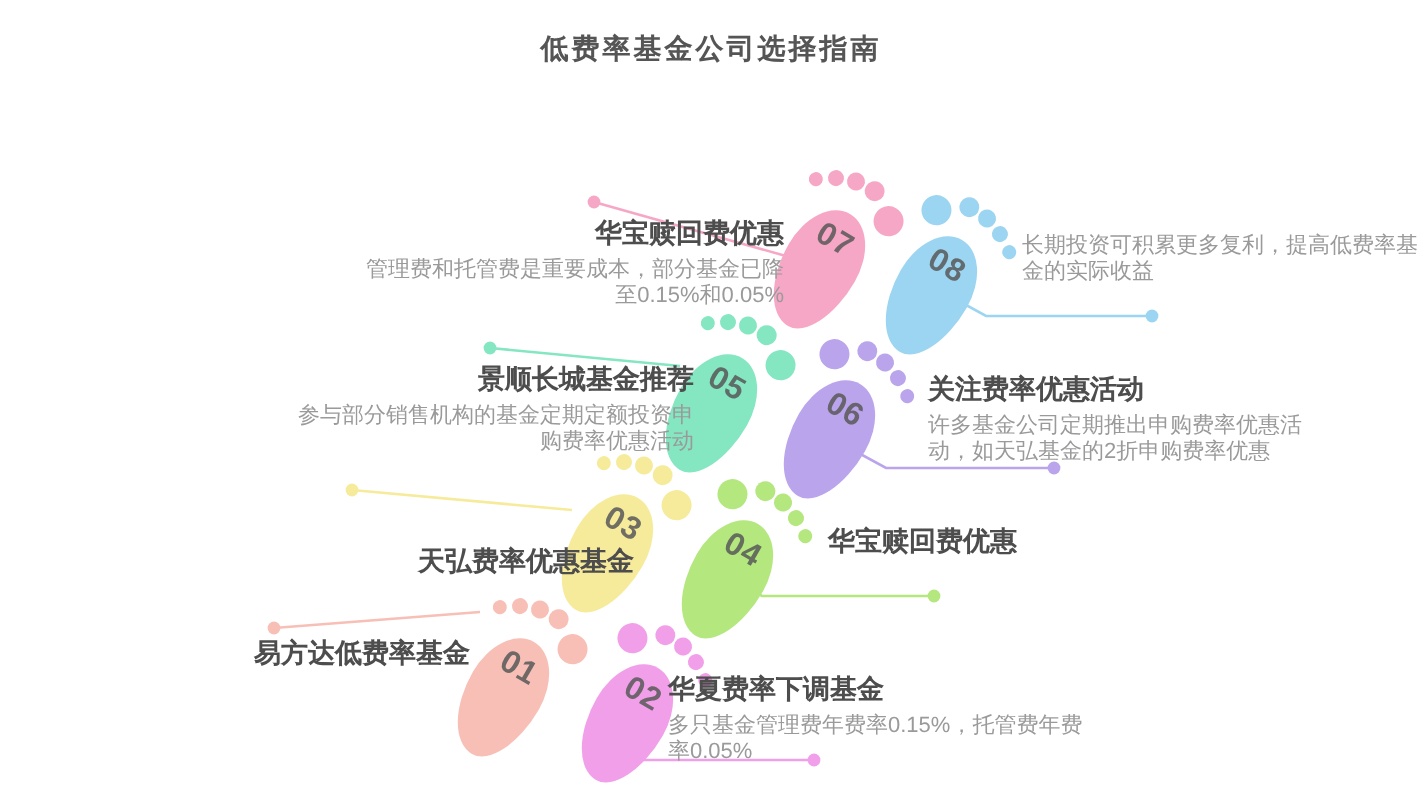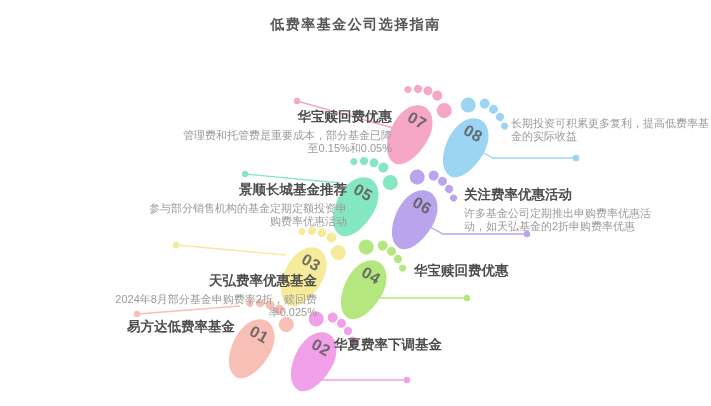--- a/index.html
+++ b/index.html
@@ -131,24 +131,24 @@
         <div class="toe" style="width: 7px; height: 7px; left: 52px; top: 12px; background: rgb(156, 213, 241);"></div>
         <span class="foot-num">08</span>
       </div>
     </div>
 
   <div class="step-text ta-r" id="txt-0">
     <div class="step-title">易方达低费率基金</div>
   </div>
   <div class="step-text ta-l" id="txt-1">
     <div class="step-title">华夏费率下调基金</div>
+    <div class="step-desc">多只基金管理费年费率0.15%，托管费年费率0.05%</div>
   </div>
   <div class="step-text ta-r" id="txt-2">
     <div class="step-title">天弘费率优惠基金</div>
-    <div class="step-desc">2024年8月部分基金申购费率2折，赎回费率0.025%</div>
   </div>
   <div class="step-text ta-l" id="txt-3">
     <div class="step-title">华宝赎回费优惠</div>
   </div>
   <div class="step-text ta-r" id="txt-4">
     <div class="step-title">景顺长城基金推荐</div>
     <div class="step-desc">参与部分销售机构的基金定期定额投资申购费率优惠活动</div>
   </div>
   <div class="step-text ta-l" id="txt-5">
     <div class="step-title">关注费率优惠活动</div>

